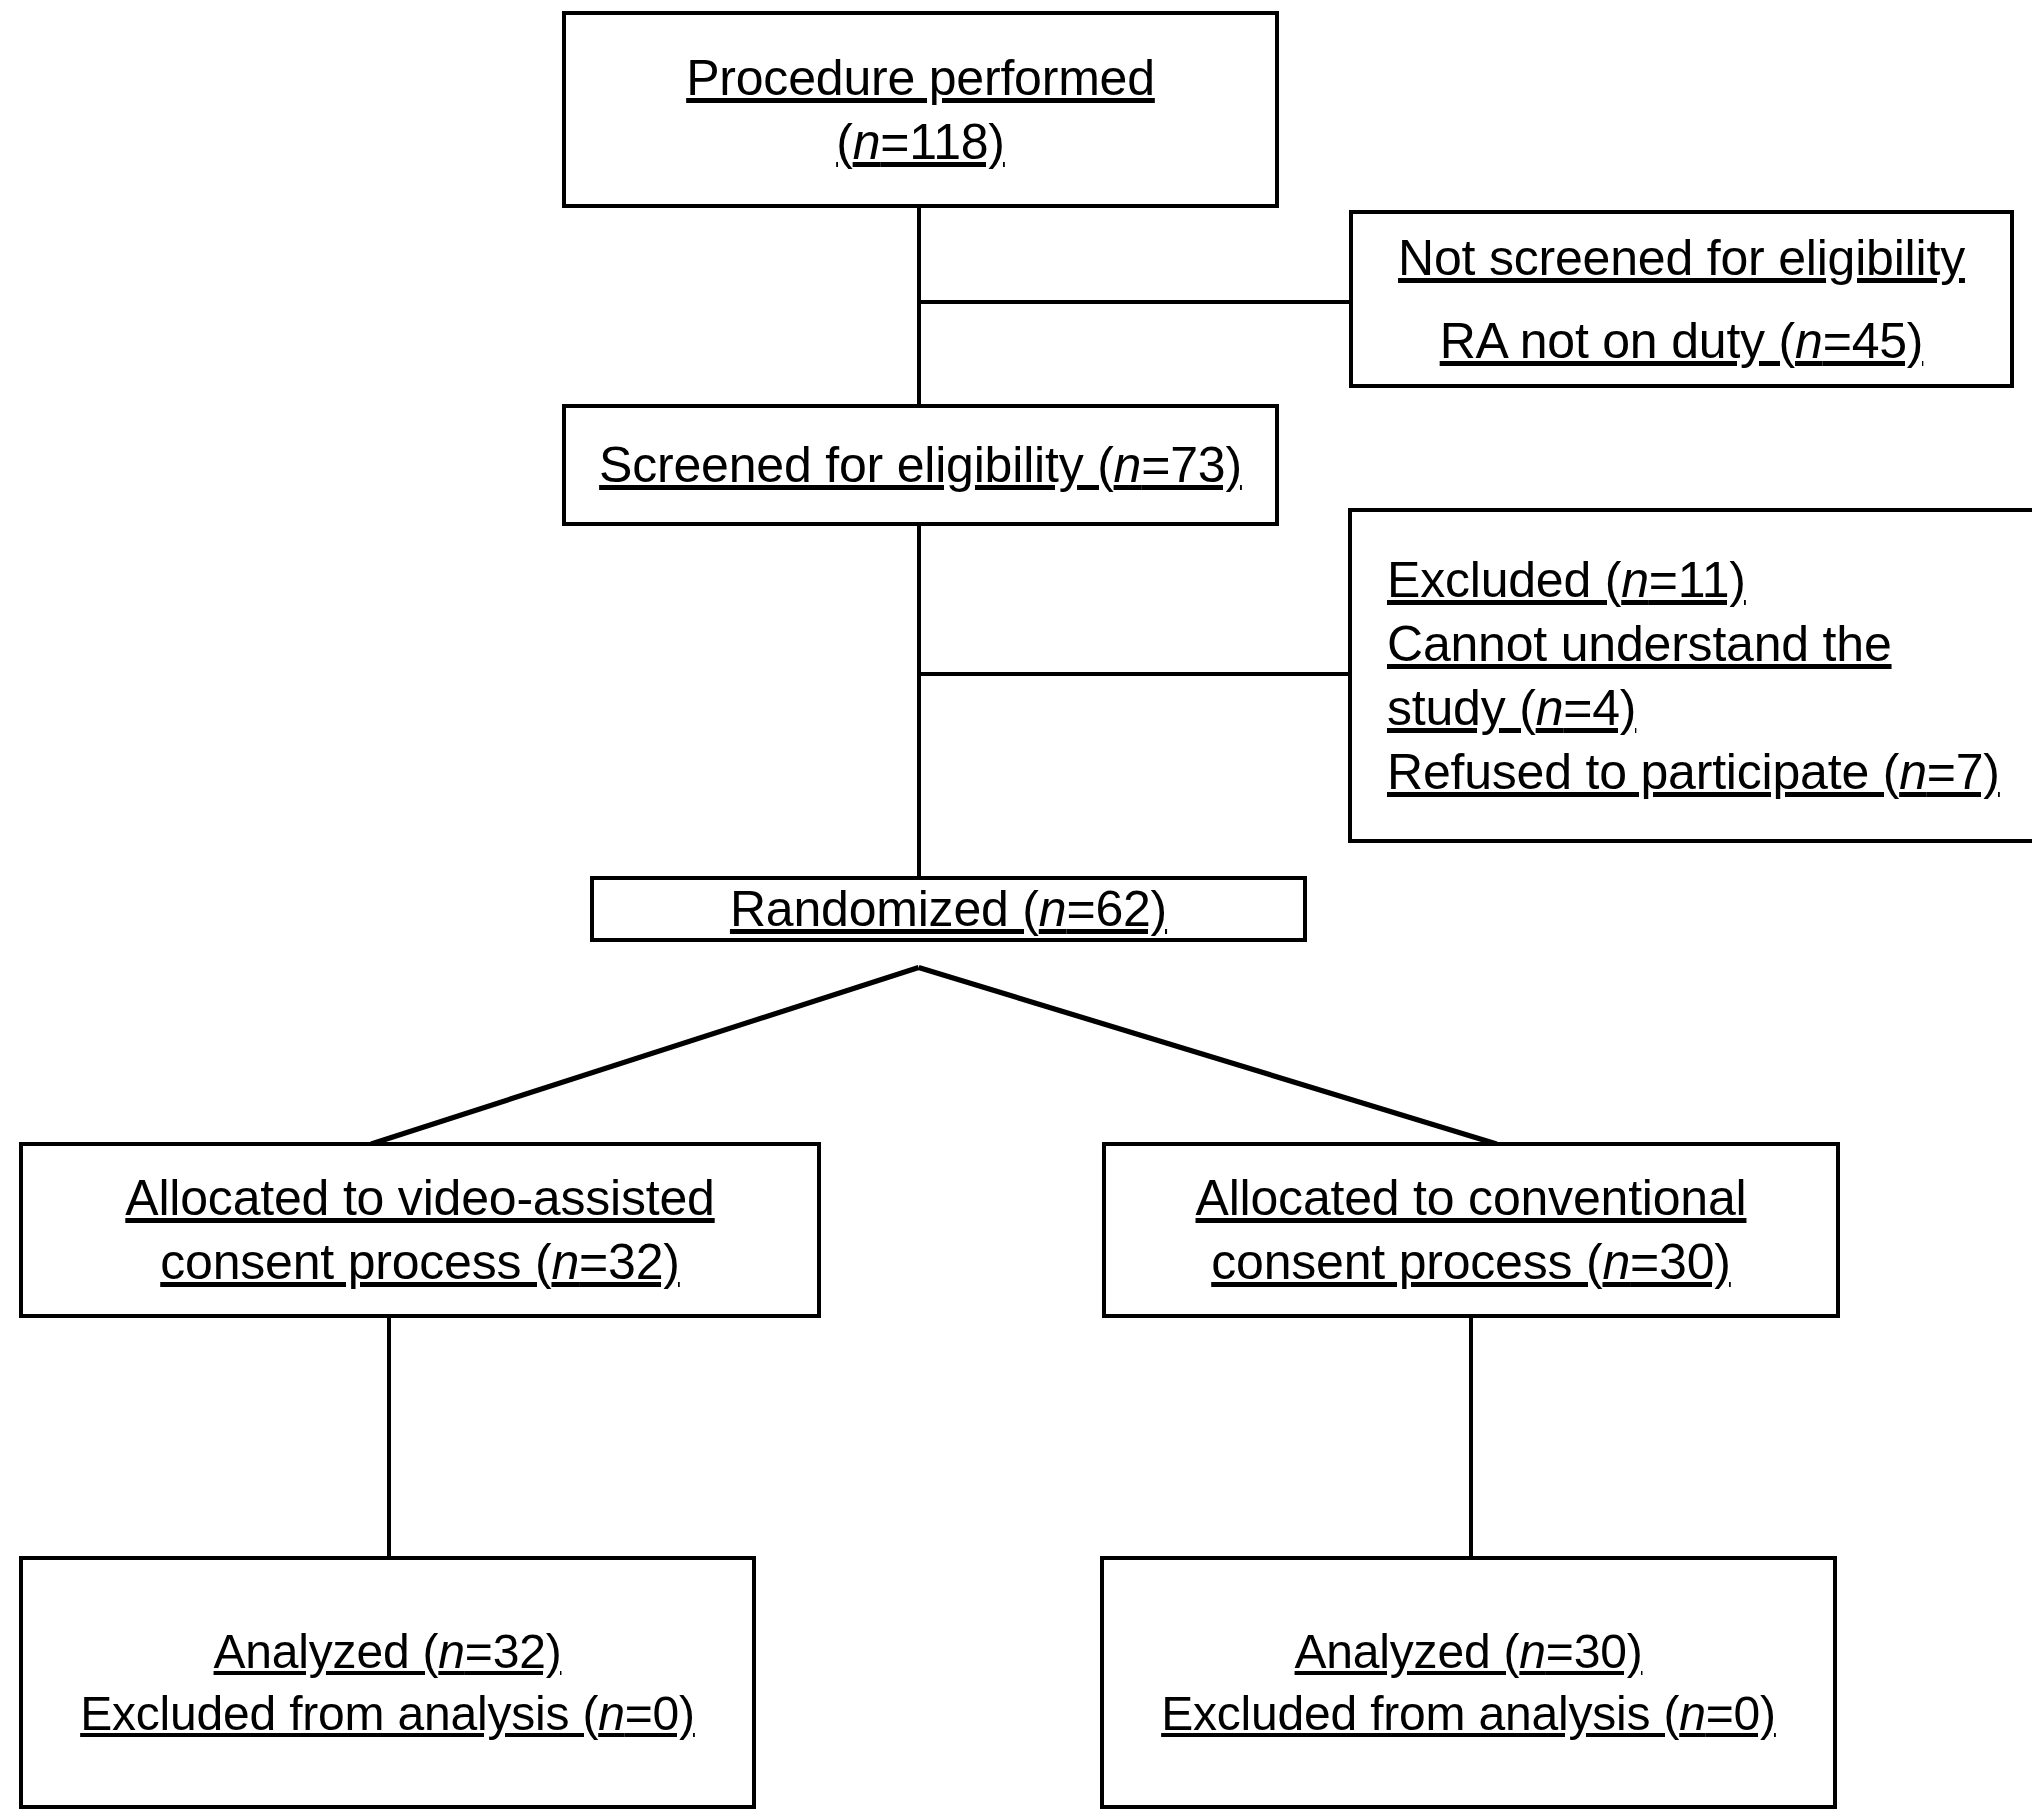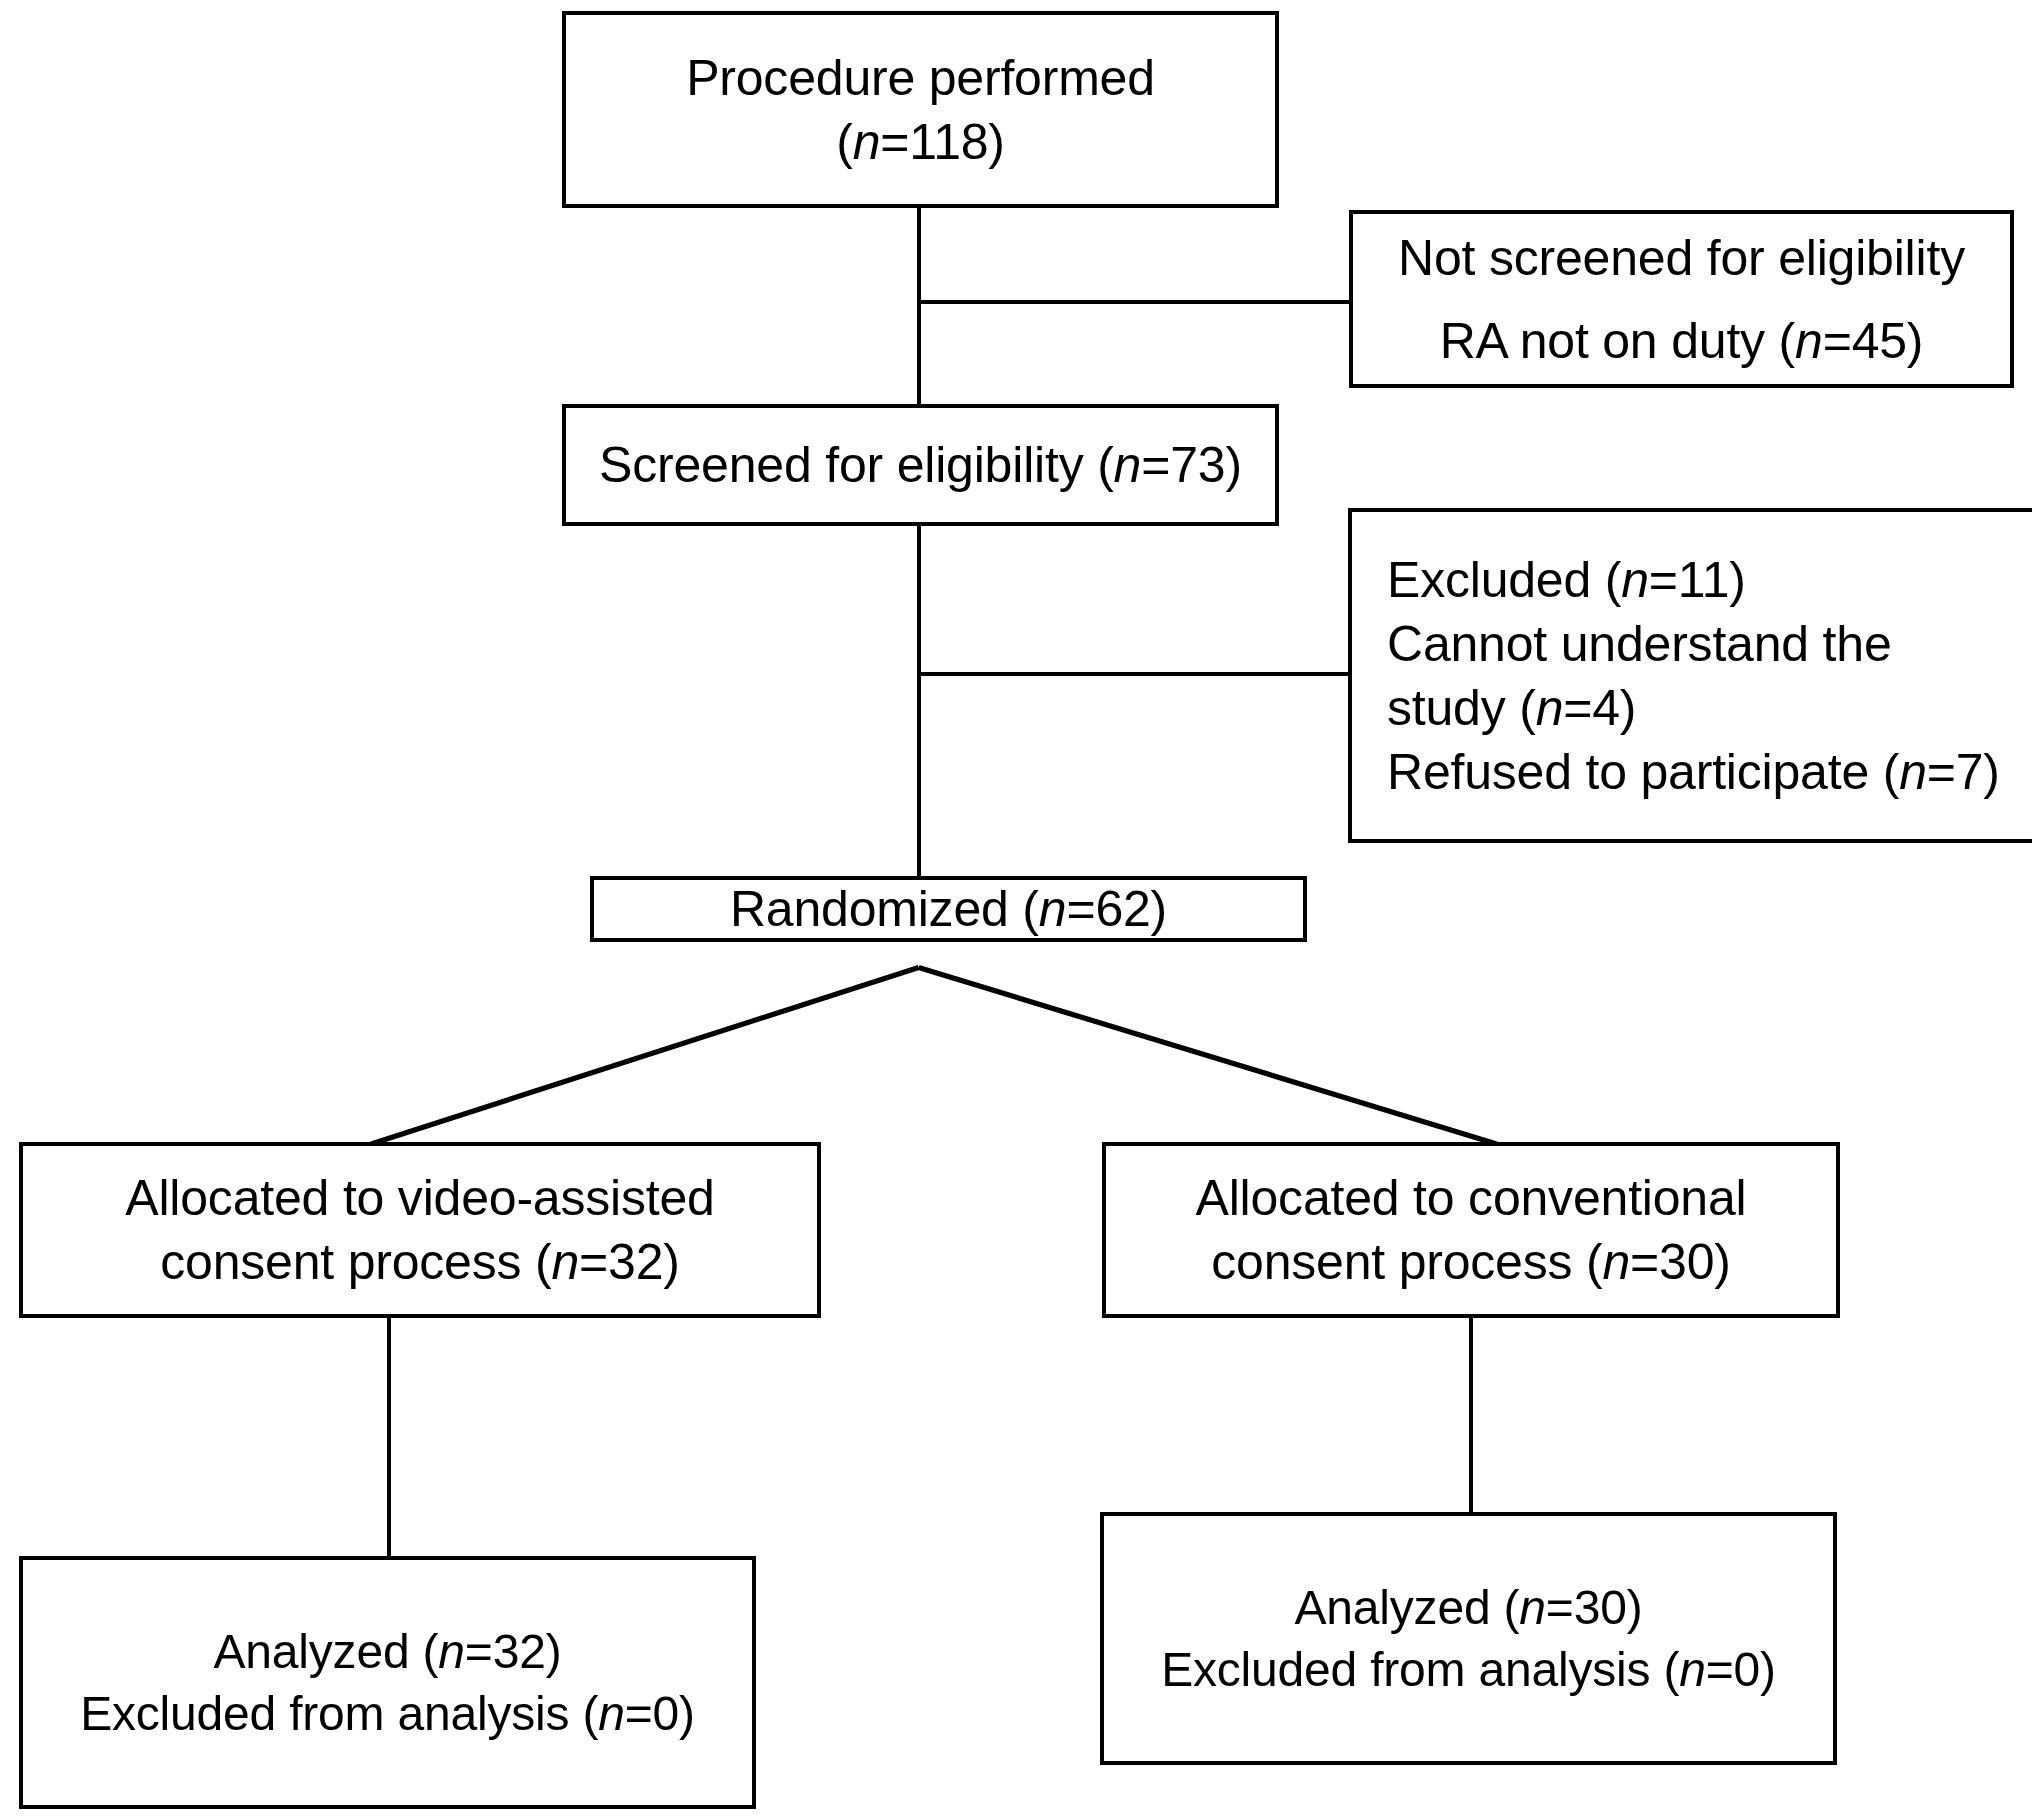--- a/index.html
+++ b/index.html
@@ -28,20 +28,21 @@
     z-index: 3;
   }
   .node.center { align-items: center; text-align: center; }
   .node.left   { align-items: flex-start; text-align: left; }
 
   .line {
     font-size: 50px;
     line-height: 1.28;
     white-space: nowrap;
     letter-spacing: -0.2px;
+    text-decoration: underline;
   }
   .line.small { font-size: 48px; }
   .indent { padding-left: 54px; }
   .pad-x { padding-left: 35px; padding-right: 35px; }
   em { font-style: italic; }
 
   
   .conn {
     position: absolute;
     background: #000000;
@@ -61,21 +62,21 @@
 
   
   #node-procedure        { left: 562px;  top: 11.4px;   width: 717px;  height: 197px; }
   #node-not-screened     { left: 1349px; top: 210px;  width: 665px;  height: 178px; gap: 19px; }
   #node-screened         { left: 562px;  top: 404px;  width: 717px;  height: 122px; }
   #node-excluded         { left: 1348px; top: 508px;  width: 746px;  height: 335px; }
   #node-randomized       { left: 590px;  top: 876px; width: 717px;  height: 66px; }
   #node-alloc-video      { left: 19px;   top: 1142px; width: 802px;  height: 176px; }
   #node-alloc-conv       { left: 1102px; top: 1142px; width: 738px;  height: 176px; }
   #node-analyzed-video   { left: 19px;   top: 1556px; width: 737px;  height: 253px; align-items: center; }
-  #node-analyzed-conv    { left: 1100px; top: 1512px; width: 737px;  height: 253px; }
+  #node-analyzed-conv    { left: 1100px; top: 1556px; width: 737px;  height: 253px; }
 
   
   #conn-proc-down    { left: 917px; top: 206px;  height: 201px; }
   #conn-proc-right   { left: 917px; top: 300px;  width: 435px; }
   #conn-screened-down{ left: 917px; top: 522px;  height: 358px; }
   #conn-screened-right{ left: 917px; top: 672px; width: 433px; }
   #conn-alloc-v-down { left: 387px;  top: 1315px; height: 245px; }
   #conn-alloc-c-down { left: 1469px; top: 1315px; height: 245px; }
 </style>
 </head>

